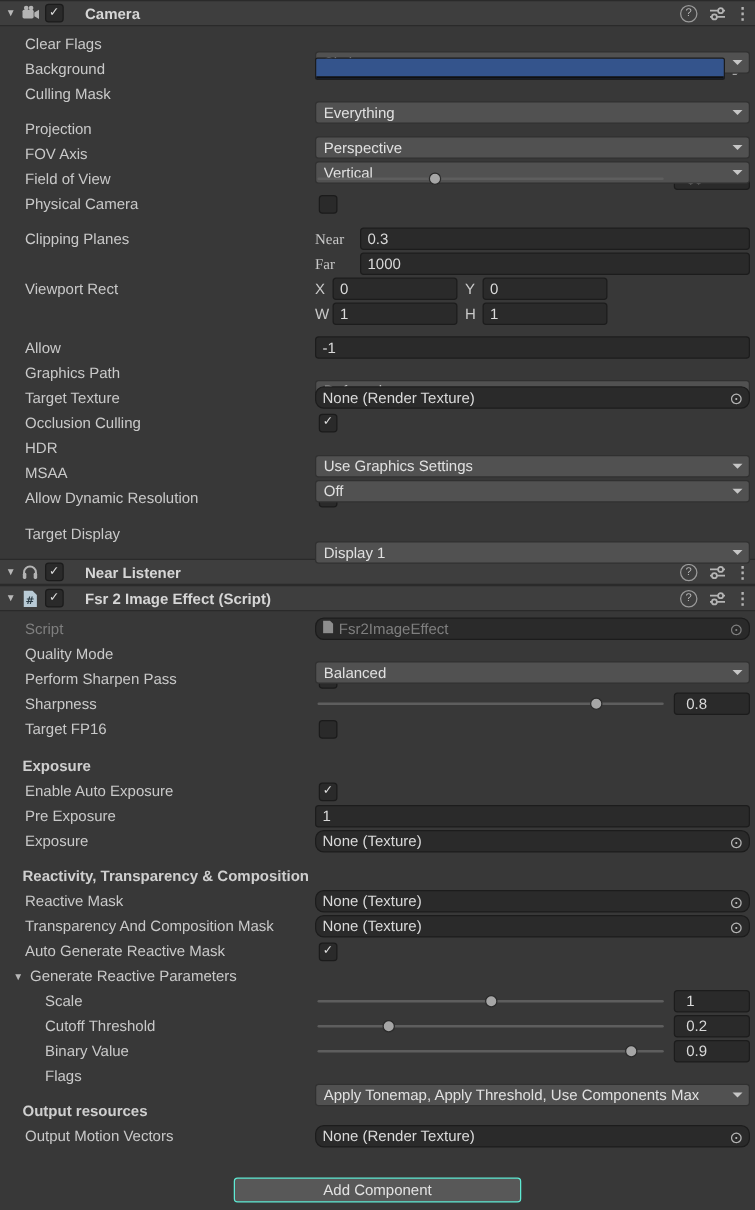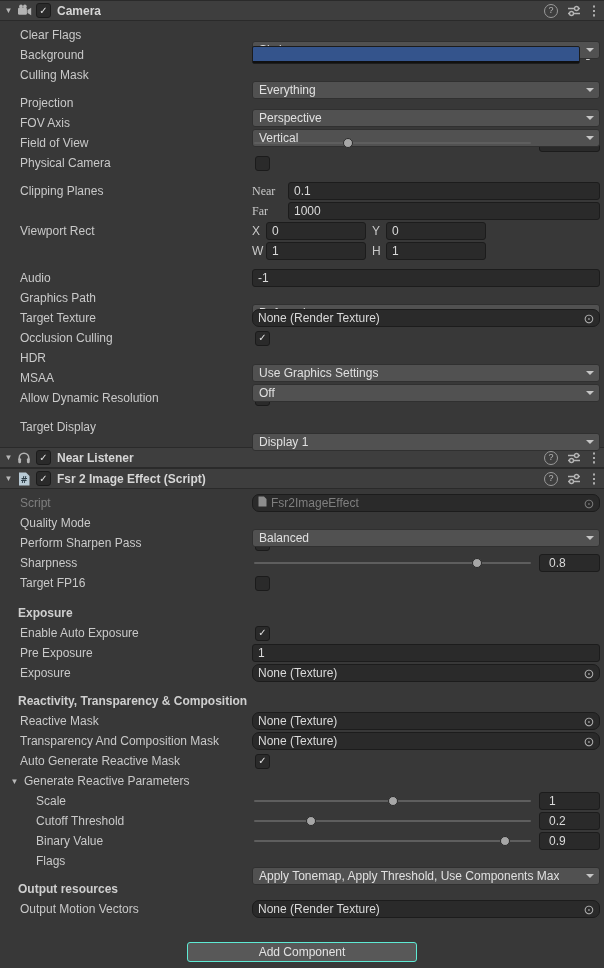--- a/index.html
+++ b/index.html
@@ -14,21 +14,21 @@
     border-top:1px solid #2a2a2a; border-bottom:1px solid #2a2a2a;
     display:flex; align-items:center; padding:0 6px 0 2px;
   }
   .foldout { width:13px; font-size:8px; color:#b8b8b8; text-align:center; flex:none; cursor:default; }
   .comp-icon { width:18px; display:flex; justify-content:center; align-items:center; flex:none; }
   .checkbox {
     width:13px; height:13px; flex:none; background:#2a2a2a; border:1px solid #1b1b1b;
     border-radius:3px; display:inline-flex; align-items:center; justify-content:center; margin:0 3px;
   }
   .check { color:#e0e0e0; font-size:10px; line-height:1; }
-  .comp-title { font-weight:bold; color:#d6d6d6; margin-left:3px; white-space:nowrap; }
+  .comp-title { font-weight:bold; color:#d6d6d6; margin-left:14px; white-space:nowrap; }
   .header-right { margin-left:auto; display:flex; align-items:center; gap:9px; }
   .hicon { color:#b4b4b4; display:flex; align-items:center; justify-content:center; cursor:default; }
   .help { width:12px; height:12px; border:1px solid #9a9a9a; border-radius:50%; font-size:9px; line-height:1; }
   .menu { font-size:13px; font-weight:bold; width:8px; }
   
   .comp-body { padding:4px 0 10px 0; }
   .row { height:20px; display:flex; align-items:center; padding-right:4px; }
   .label {
     flex:none; width:252px; box-sizing:border-box; padding-left:20px;
     white-space:nowrap; overflow:hidden; text-overflow:ellipsis; color:#c9c9c9;
@@ -195,21 +195,21 @@
         </div>
     </div>
 
     <div class="spacer8"></div>
 
     <div class="row">
       <div class="label">Clipping Planes</div>
       <div class="value">
         <span class="sub-label w-nearfar">Near</span>
         <div class="textfield">
-            <span>0.1</span>
+            <span>0.3</span>
           </div>
       </div>
     </div>
     <div class="row">
       <div class="label"></div>
       <div class="value">
         <span class="sub-label w-nearfar">Far</span>
         <div class="textfield">
             <span>1000</span>
           </div>
@@ -239,21 +239,21 @@
         <span class="sub-label w-axis">H</span>
         <div class="textfield vr">
             <span>1</span>
           </div>
       </div>
     </div>
 
     <div class="spacer7"></div>
 
     <div class="row">
-      <div class="label">Audio</div>
+      <div class="label">Allow</div>
       <div class="value">
           <div class="textfield">
             <span>-1</span>
           </div>
         </div>
     </div>
 
     <div class="row">
       <div class="label">Graphics Path</div>
       <div class="value">

